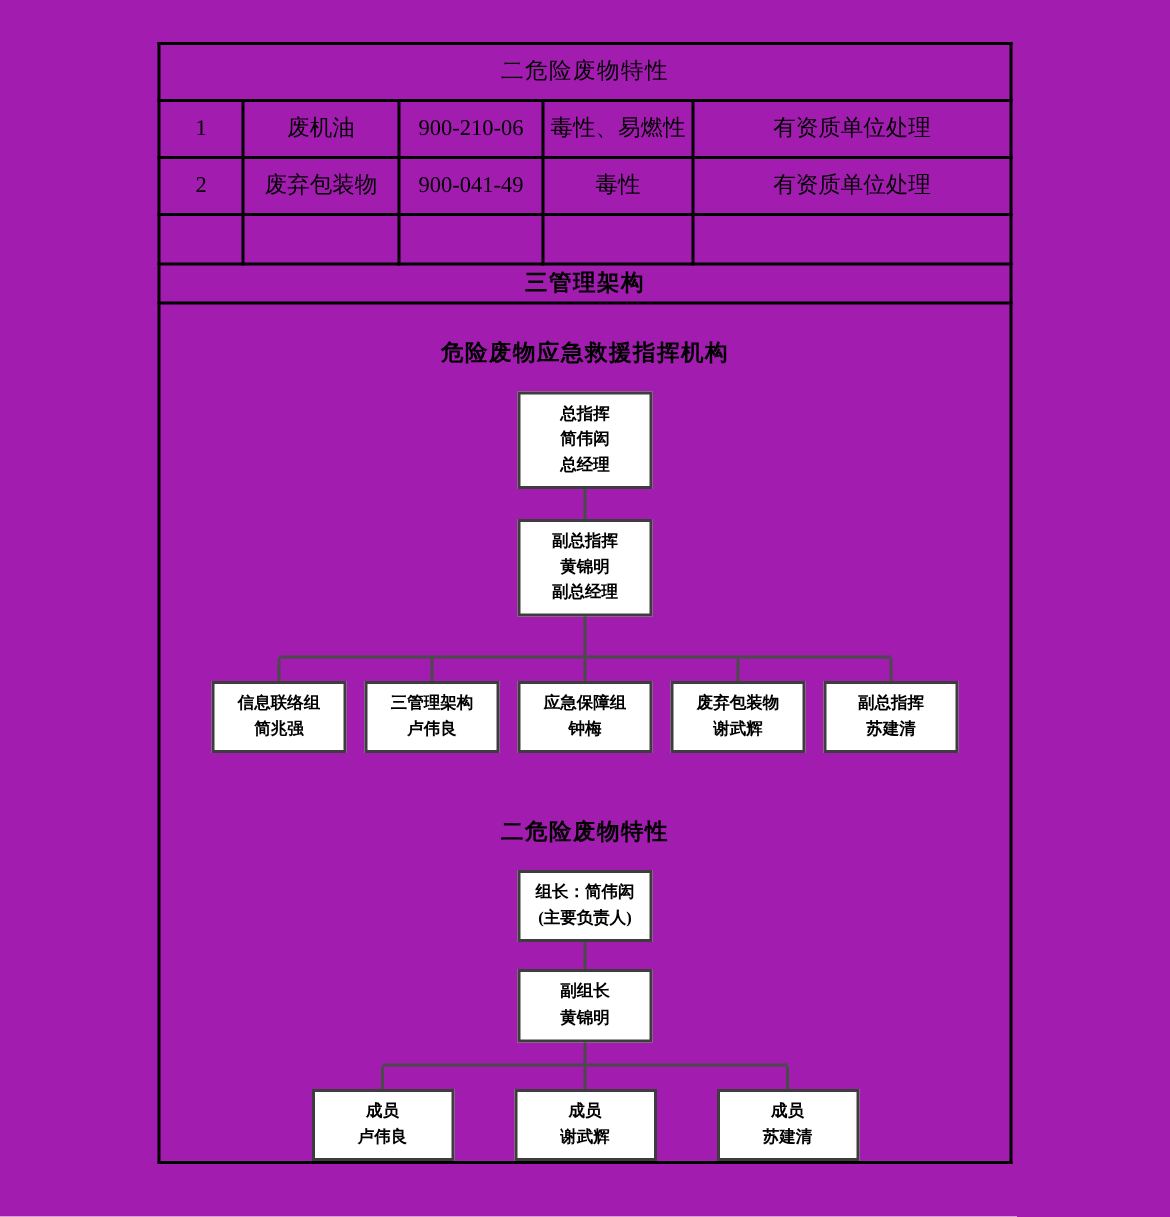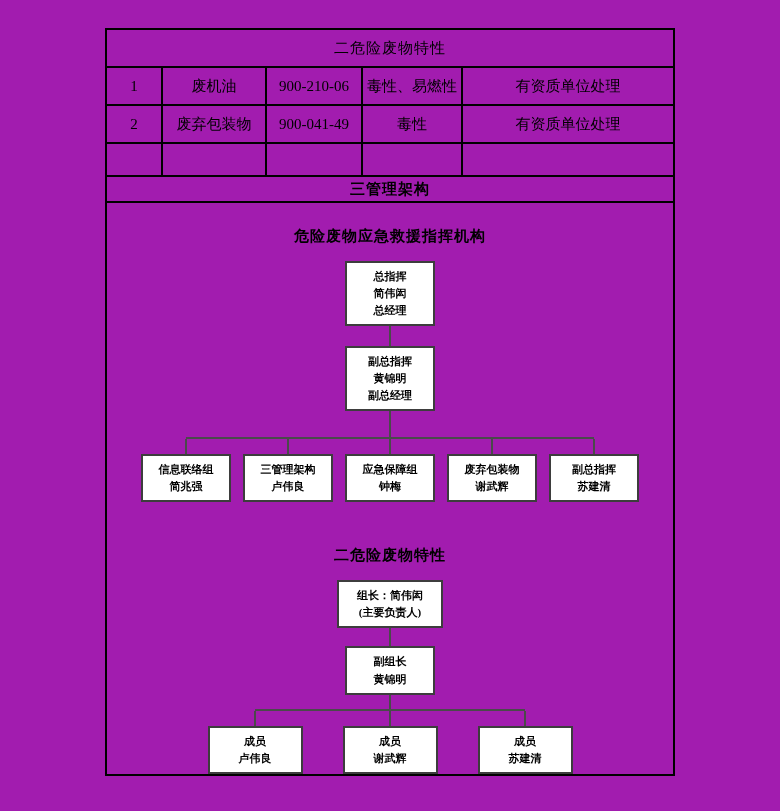--- a/index.html
+++ b/index.html
@@ -31,21 +31,21 @@
 
   .chart { display: flex; flex-direction: column; align-items: center; }
   .chart-title { font-size: 15px; font-weight: bold; letter-spacing: 1px; margin-bottom: 16px; }
   .obox {
     border: 2px solid #3d3d3d; background: #fff;
     font-size: 11px; font-weight: bold; line-height: 1.55;
     text-align: center; padding: 5px 2px;
   }
   .obox div { white-space: nowrap; }
   .w90  { width: 90px; }
-  .w106 { width: 106px; }
+  .w106 { width: 90px; }
   .w95  { width: 95px; }
   .vline { width: 2px; background: #4a4a4a; }
   .h20 { height: 20px; } .h26 { height: 26px; } .h18 { height: 18px; } .h14 { height: 14px; }
   .tee { height: 2px; background: #4a4a4a; }
   .tee-1 { width: 408px; }
   .tee-2 { width: 270px; }
   .branch-row { display: flex; }
   .gap12 { gap: 12px; }
   .gap40 { gap: 40px; }
   .node { display: flex; flex-direction: column; align-items: center; }

